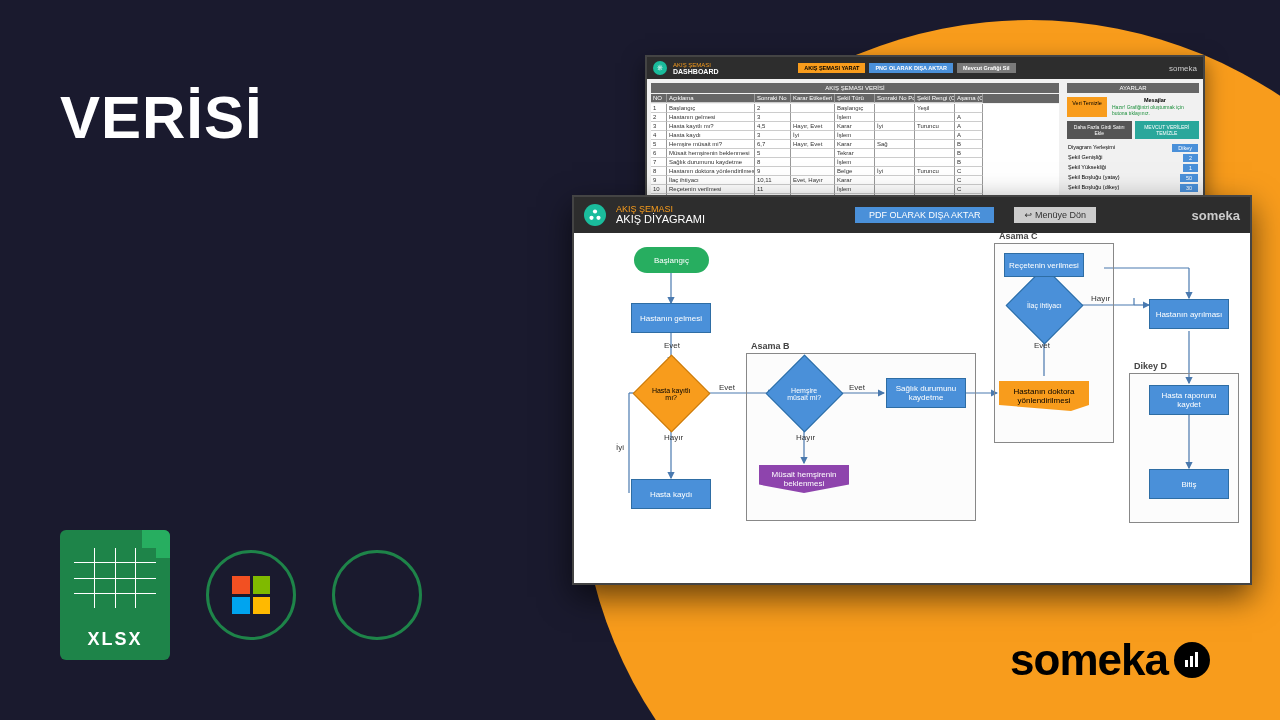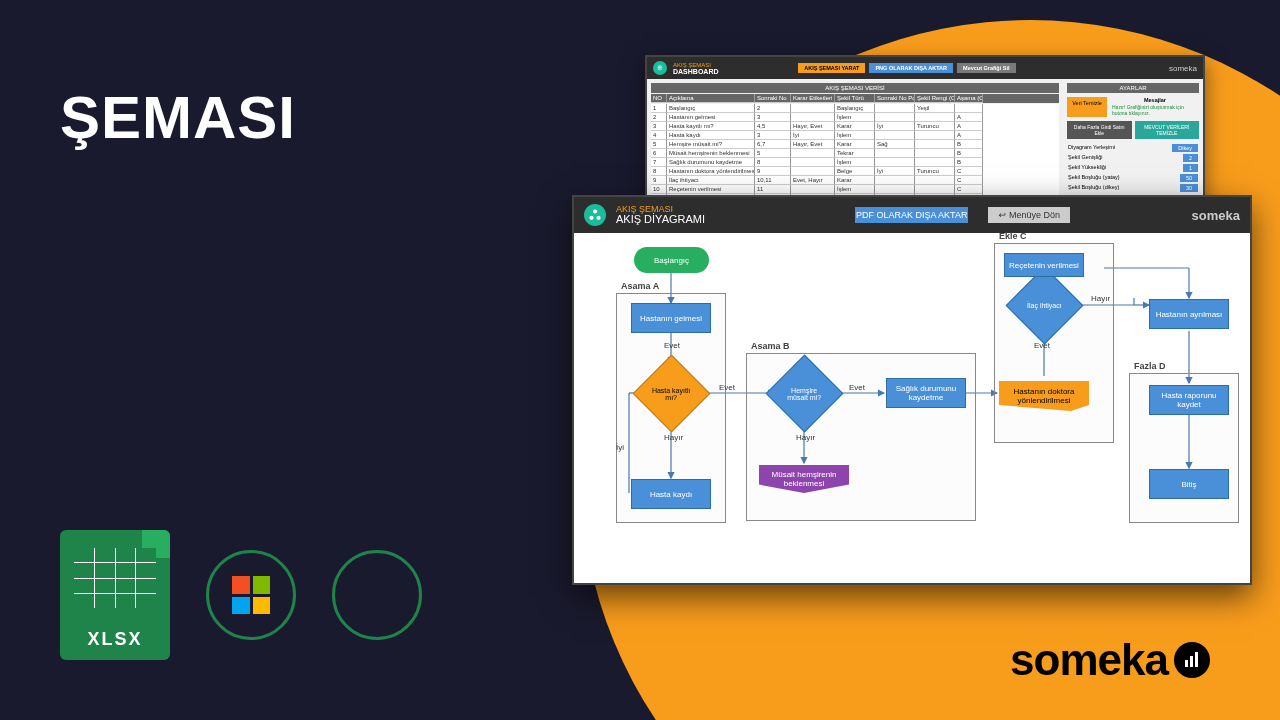--- a/index.html
+++ b/index.html
@@ -57,21 +57,21 @@
 .side-row{display:flex;justify-content:space-between;font-size:5.5px;padding:1px}
 .side-sel{background:#4a90d9;color:#fff;padding:1px 6px}
 
 
 .shot-front{position:absolute;top:195px;right:28px;width:680px;height:390px;background:#fff;border:2px solid #444;box-shadow:0 12px 30px rgba(0,0,0,.6)}
 .sf-header{height:36px;background:#2d2d2d;display:flex;align-items:center;color:#fff;padding:0 10px;gap:10px}
 .sf-logo{width:22px;height:22px;border-radius:50%;background:#1abc9c;display:flex;align-items:center;justify-content:center}
 .sf-htxt{display:flex;flex-direction:column;line-height:1}
 .sf-htxt .a{color:#f89c1c;font-size:9px}
 .sf-htxt .b{color:#fff;font-size:11px;font-weight:400}
-.sf-btn{background:#4a90d9;color:#fff;padding:3px 1px;font-size:9px;margin-left:140px}
+.sf-btn{background:#4a90d9;color:#fff;padding:3px 14px;font-size:9px;margin-left:140px}
 .sf-back{background:#ccc;color:#333;padding:3px 10px;font-size:9px;margin-left:10px;display:flex;align-items:center;gap:3px}
 .sf-brand{color:#ccc;font-size:13px;margin-left:auto;font-weight:700}
 .sf-canvas{position:relative;width:100%;height:calc(100% - 36px);background:#fff}
 .lane{position:absolute;border:1px solid #888;background:rgba(0,0,0,.01)}
 .lane-label{position:absolute;top:-13px;left:4px;font-size:9px;font-weight:700;color:#444}
 .lane-a{left:42px;top:60px;width:110px;height:230px}
 .lane-b{left:172px;top:120px;width:230px;height:168px}
 .lane-c{left:420px;top:10px;width:120px;height:200px}
 .lane-d{left:555px;top:140px;width:110px;height:150px}
 .node{position:absolute;font-size:8px;color:#fff;display:flex;align-items:center;justify-content:center;text-align:center;padding:3px}
@@ -87,21 +87,21 @@
 svg.arrows{position:absolute;top:0;left:0;width:100%;height:100%;pointer-events:none}
 svg.arrows line{stroke:#4a7ab0;stroke-width:1.2}
 svg.arrows marker path{fill:#4a7ab0}
 </style>
 </head>
 <body>
 
 <div class="curve"></div>
 
 <div class="title-block">
-  <div class="title-line">ŞEMASI</div>
+  <div class="title-line">VERİSİ</div>
 </div>
 
 <div class="badges">
   <div class="xlsx-badge">
     <div class="xlsx-file">
       <div class="xlsx-grid">
         <span></span>
           <span></span>
           <span></span>
           <span></span>
@@ -384,31 +384,28 @@
       <line x1="470" y1="45" x2="470" y2="22" marker-end="url(#ah)"></line>
       <line x1="530" y1="35" x2="615" y2="35"></line>
         <line x1="615" y1="35" x2="615" y2="65" marker-end="url(#ah)"></line>
       <line x1="498" y1="72" x2="560" y2="72"></line>
         <line x1="560" y1="72" x2="560" y2="65"></line>
         <line x1="560" y1="72" x2="575" y2="72" marker-end="url(#ah)"></line>
       <line x1="615" y1="98" x2="615" y2="150" marker-end="url(#ah)"></line>
       <line x1="615" y1="182" x2="615" y2="235" marker-end="url(#ah)"></line>
     </svg>
 
-    <div class="lane lane-a">
-        <div class="lane-label">Asama A</div>
-      </div>
     <div class="lane lane-b">
         <div class="lane-label">Asama B</div>
       </div>
     <div class="lane lane-c">
-        <div class="lane-label">Ekle C</div>
+        <div class="lane-label">Asama C</div>
       </div>
     <div class="lane lane-d">
-        <div class="lane-label">Fazla D</div>
+        <div class="lane-label">Dikey D</div>
       </div>
 
     <div class="node start">Başlangıç</div>
     <div class="node rect" style="left:57px;top:70px">Hastanın gelmesi</div>
     <div class="node dia orange" style="left:70px;top:133px">
         <span>Hasta kayıtlı mı?</span>
       </div>
     <div class="edge-label" style="left:90px;top:108px">Evet</div>
     <div class="edge-label" style="left:90px;top:200px">Hayır</div>
     <div class="edge-label" style="left:42px;top:210px">İyi</div>

